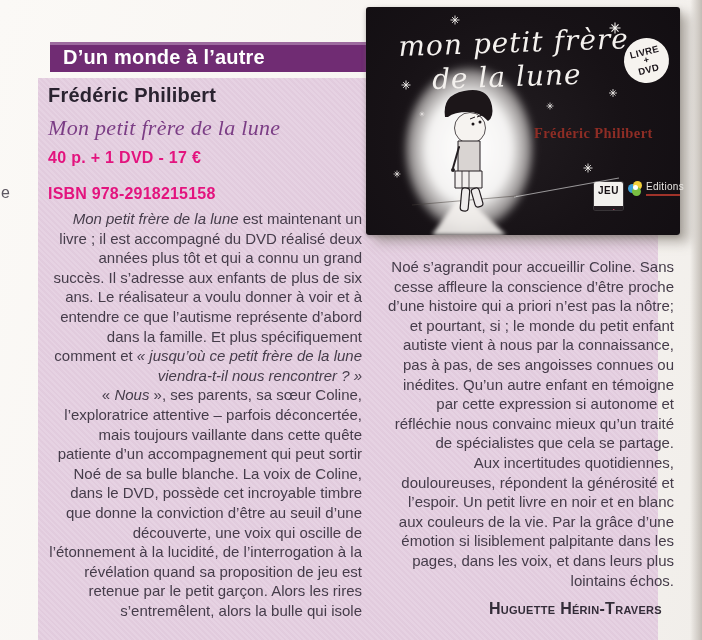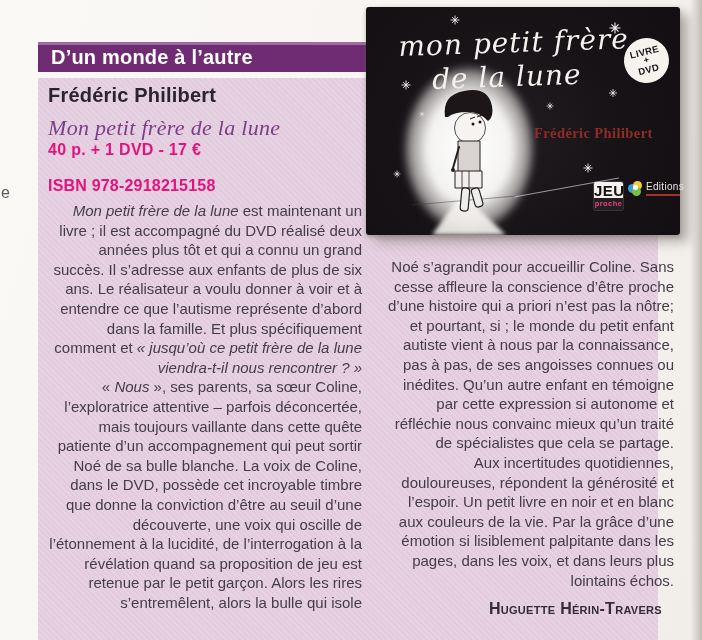--- a/index.html
+++ b/index.html
@@ -6,38 +6,38 @@
   .page{
     position:relative;width:702px;height:640px;overflow:hidden;
     background:linear-gradient(105deg,#fbf9f6 0%,#f7f4f1 60%,#f1eeea 100%);
     font-family:"Liberation Sans",sans-serif;
   }
   .edge-strip{position:absolute;right:0;top:0;width:12px;height:100%;
     background:linear-gradient(to right,rgba(185,180,173,0),#c2bcb5);}
   .margin-fragment{position:absolute;left:1px;top:184px;font-size:16px;color:#5d5862;}
 
   .section-band{
-    position:absolute;left:38px;top:42px;width:329px;height:30px;
+    position:absolute;left:50px;top:42px;width:329px;height:30px;
     background:linear-gradient(to bottom,#9d6b9f 0,#9d6b9f 3px,#702c73 3px,#702c73 100%);
     color:#fff;font-weight:bold;font-size:20px;line-height:31px;padding-left:13px;
     box-sizing:border-box;letter-spacing:.2px;
   }
 
   .panel{
     position:absolute;left:38px;top:78px;width:620px;height:562px;
     background:
       repeating-linear-gradient(45deg,rgba(255,255,255,.05) 0 2px,rgba(120,60,110,.03) 2px 4px),
       #e5d0e1;
   }
 
   .left-col{position:absolute;left:48px;top:84px;width:314px;color:#453c4a;}
   .author-name{font-size:20px;font-weight:bold;color:#2a2330;letter-spacing:.2px;}
   .book-title{font-family:"Liberation Serif",serif;font-style:italic;font-size:22px;
     color:#7b3d85;margin-top:8px;letter-spacing:.3px;}
-  .price-line{font-size:16px;font-weight:bold;color:#e3137e;letter-spacing:.3px;}
+  .price-line{font-size:16px;font-weight:bold;color:#e3137e;margin-top:8px;letter-spacing:.3px;}
   .isbn-line{font-size:16px;font-weight:bold;color:#e3137e;margin-top:18px;letter-spacing:.2px;}
   .body-text{margin-top:6px;font-size:15px;line-height:19.6px;text-align:right;}
   .body-text p{margin:0;}
   .it{font-style:italic;}
 
   .right-col{position:absolute;left:387px;top:257px;width:287px;color:#453c4a;
     font-size:15px;line-height:19.6px;}
   .signature{margin-top:9px;text-align:right;font-weight:bold;font-variant:small-caps;
     font-size:16px;color:#332c38;letter-spacing:.3px;padding-right:12px;}
 
@@ -56,22 +56,22 @@
   }
   .badge .b1,.badge .b3{font-size:9.5px;font-weight:bold;letter-spacing:.3px;}
   .badge .b2{font-size:9px;font-weight:bold;margin:0px 0;}
   .cover-author{
     position:absolute;left:168px;top:118px;width:142px;
     font-family:"Liberation Serif",serif;font-weight:bold;font-size:14.5px;
     color:#8e2d25;letter-spacing:.4px;
   }
   .logo-jeu{position:absolute;left:228px;top:175px;width:29px;height:28px;border-radius:2px;
     overflow:hidden;box-shadow:0 0 0 1px rgba(255,255,255,.15);}
-  .logo-jeu .jtop{background:#f3f1ee;color:#161014;font-size:15px;font-weight:900;
-    text-align:center;height:16px;line-height:17px;letter-spacing:.5px;}
+  .logo-jeu .jtop{background:#f3f1ee;color:#161014;font-size:10px;font-weight:900;
+    text-align:center;height:24px;line-height:17px;letter-spacing:.5px;}
   .logo-jeu .jbot{background:#241d22;color:#e8467c;font-size:7.5px;font-weight:bold;
     text-align:center;height:12px;line-height:12px;letter-spacing:.4px;}
   .logo-editions{position:absolute;left:262px;top:174px;display:flex;align-items:center;gap:3px;}
   .ed-icon{width:15px;height:15px;position:relative;}
   .ed-icon i{position:absolute;border-radius:50%;display:block;}
   .ed-icon .c1{left:0;top:3px;width:9px;height:9px;background:#3a9fd8;}
   .ed-icon .c2{left:5px;top:0;width:9px;height:9px;background:#f2cf3a;}
   .ed-icon .c3{left:4px;top:6px;width:9px;height:9px;background:#79bf42;}
   .ed-icon .c4{left:5px;top:4px;width:5px;height:5px;background:#fff;}
   .ed-text{color:#e9e6e2;font-size:10px;letter-spacing:.3px;line-height:1;}

